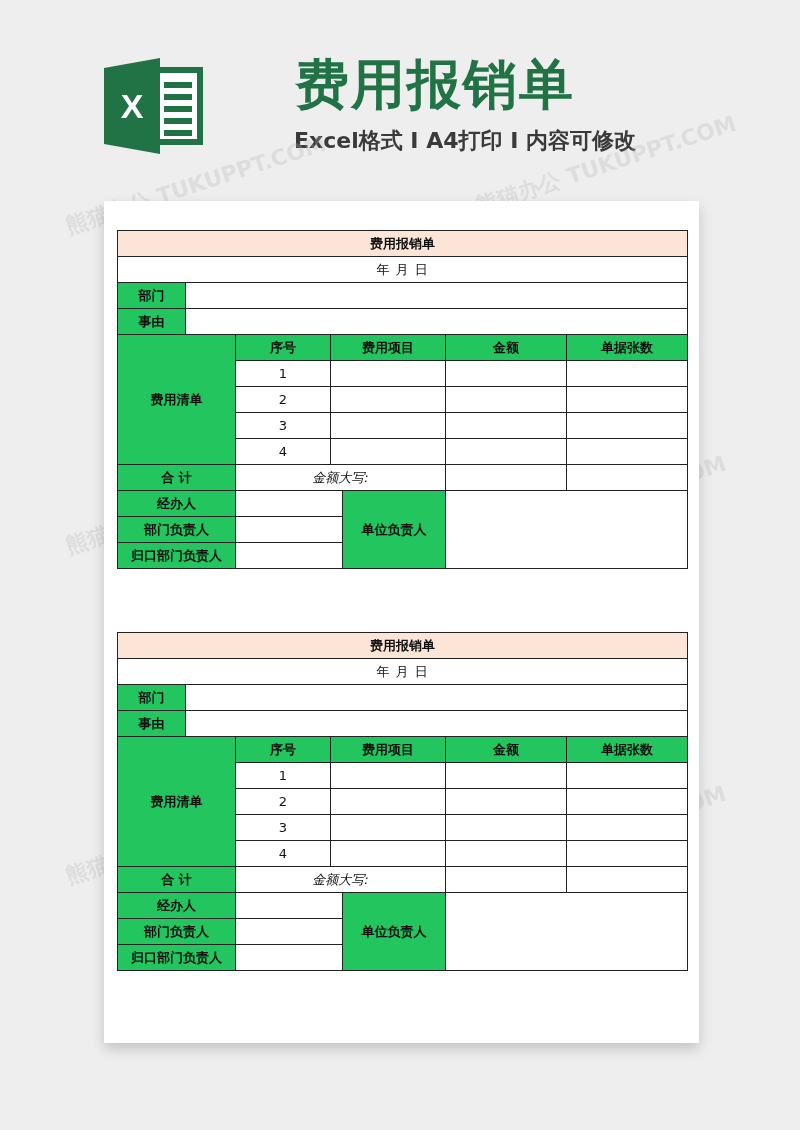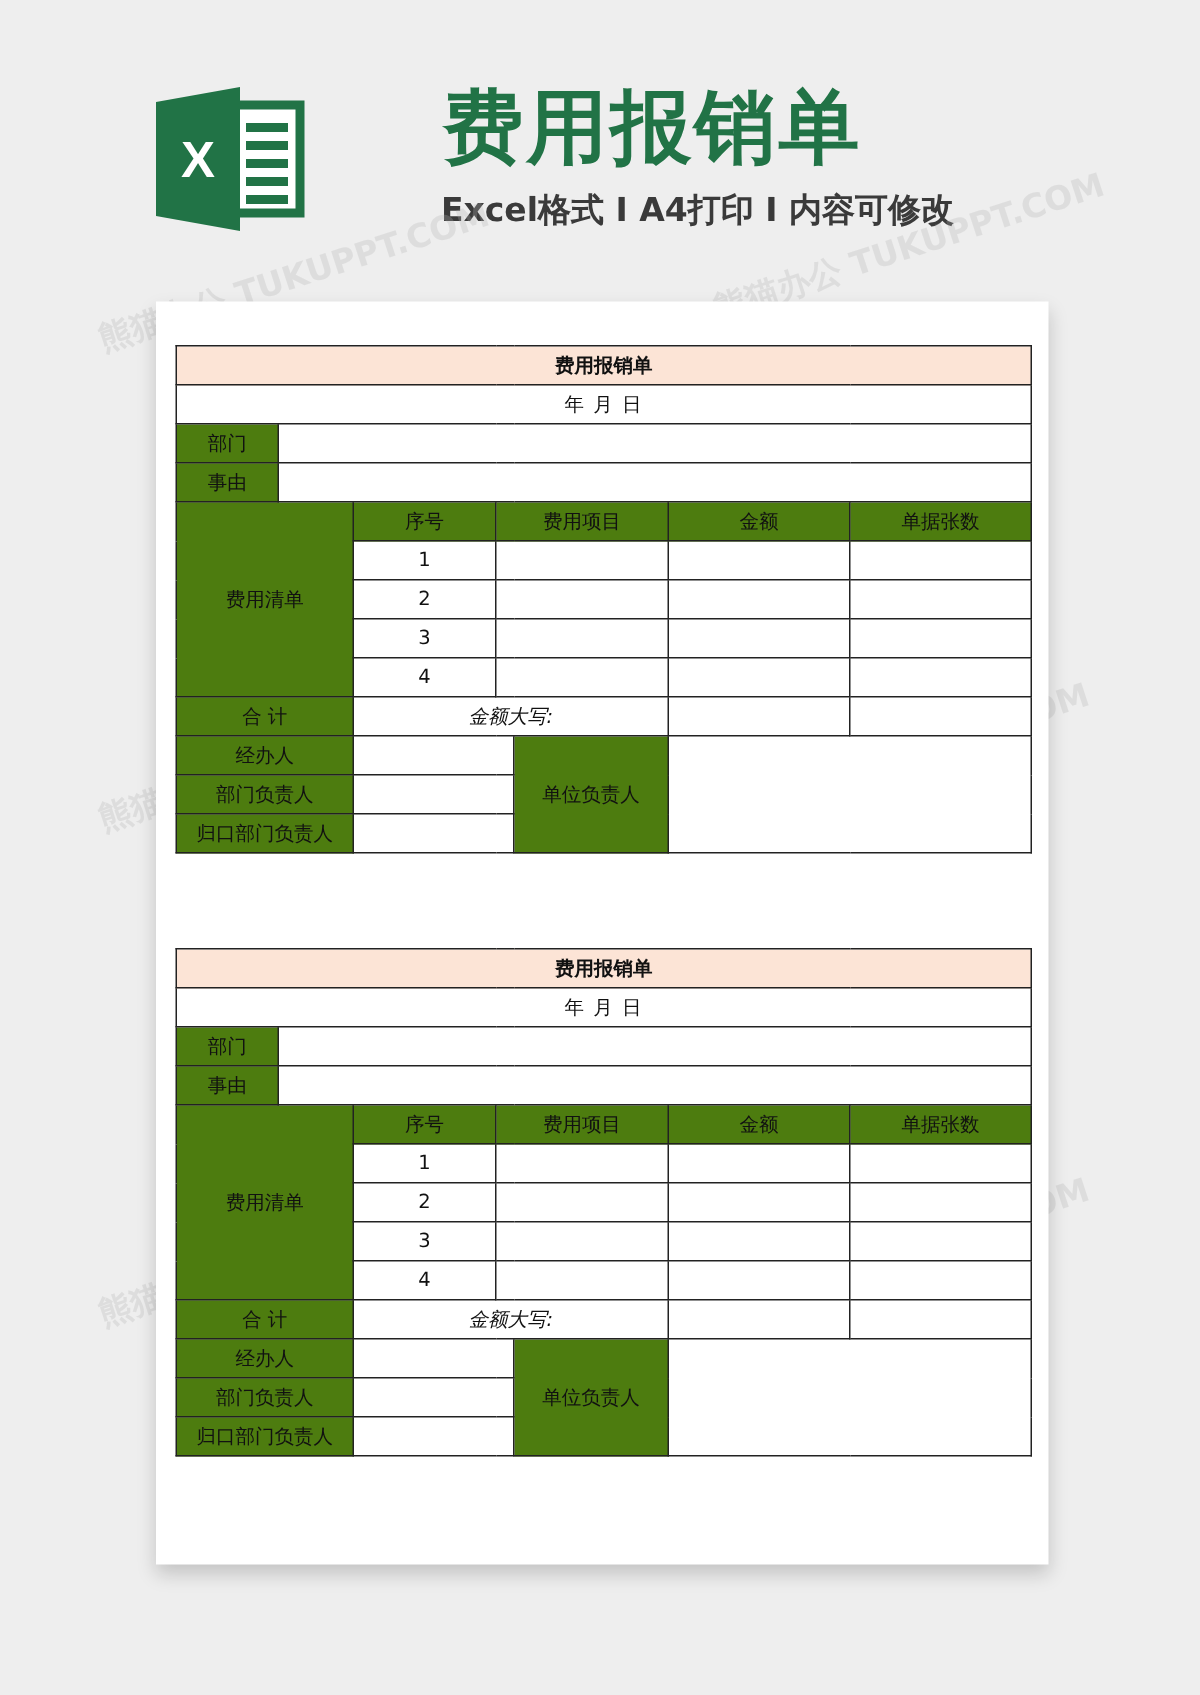--- a/index.html
+++ b/index.html
@@ -4,21 +4,21 @@
 <style>
   html,body{margin:0;padding:0;}
   body{width:800px;height:1130px;background:#eeeeee;position:relative;overflow:hidden;font-family:"DejaVu Sans",sans-serif;}
   .banner-logo{position:absolute;left:104px;top:58px;width:100px;height:96px;}
   .banner-title{position:absolute;left:270px;top:50px;width:330px;text-align:center;font-size:54px;font-weight:bold;color:#217346;letter-spacing:2px;line-height:70px;}
   .banner-sub{position:absolute;left:240px;top:126px;width:450px;text-align:center;font-size:22px;font-weight:bold;color:#3a3a3a;line-height:30px;}
   .wm{position:absolute;color:rgba(180,180,180,0.28);font-size:22px;font-weight:bold;transform:rotate(-18deg);white-space:nowrap;pointer-events:none;}
   .paper{position:absolute;left:104px;top:201px;width:595px;height:842px;background:#fff;box-shadow:0 6px 12px rgba(0,0,0,0.18);}
   table.form{position:absolute;left:13px;border-collapse:collapse;table-layout:fixed;width:570px;}
   table.form td{border:1.5px solid #222;font-size:13px;color:#111;text-align:center;padding:0;height:25px;}
-  td.pk{background:#4d7c0f;font-weight:normal;}
+  td.pk{background:#22c55e;font-weight:bold;}
   td.title{background:#fce4d6;font-size:19px;font-weight:bold;color:#44546a;height:31px;}
   td.left{text-align:left;padding-left:6px;font-style:italic;}
   td.date{height:25px;letter-spacing:1px;}
   td.tall{height:34px;}
 </style>
 </head>
 <body>
 
 <div class="banner-logo">
   <svg width="100" height="96" viewBox="0 0 100 96">

